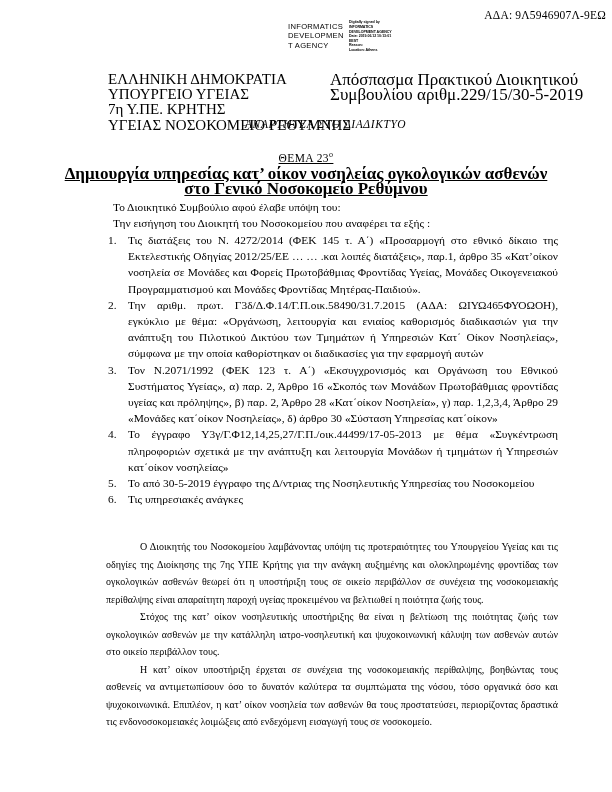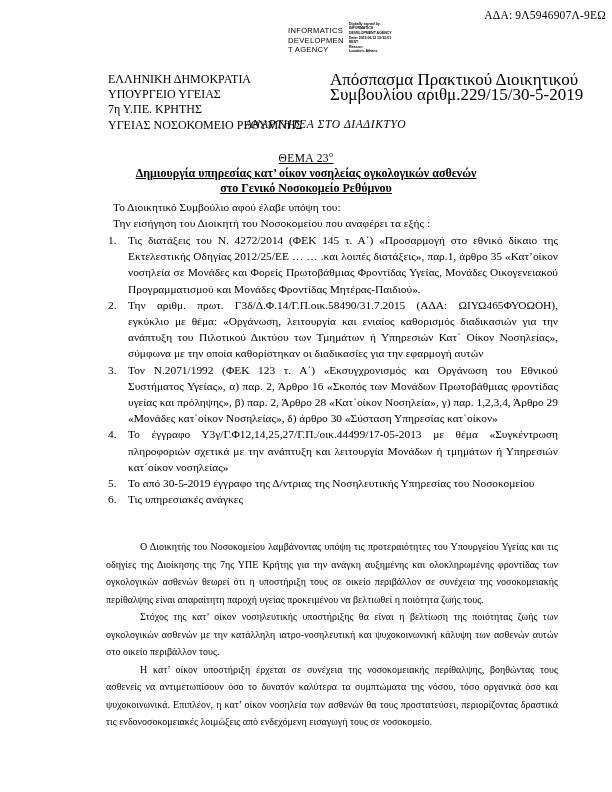--- a/index.html
+++ b/index.html
@@ -39,21 +39,21 @@
     padding-left: 26px;
   }
 
   .sig-stamp {
     position: absolute;
     left: 288px;
     top: 18px;
     width: 118px;
     height: 36px;
     display: flex;
-    align-items: flex-end;
+    align-items: center;
     gap: 3px;
   }
   .sig-left {
     font-family: "Liberation Sans", sans-serif;
     font-size: 7.6px;
     line-height: 9.2px;
     letter-spacing: 0.3px;
     width: 58px;
     font-weight: 400;
   }
@@ -75,21 +75,21 @@
     left: 108px;
     top: 72px;
     width: 480px;
   }
   .lh-row {
     display: flex;
     align-items: flex-start;
   }
   .lh-left {
     width: 222px;
-    font-size: 12px;
+    font-size: 15px;
     line-height: 15.2px;
     white-space: nowrap;
   }
   .lh-right {
     flex: 1;
     font-size: 17px;
     line-height: 15.2px;
     white-space: nowrap;
   }
   .lh-left div, .lh-right div { min-height: 15.2px; }
@@ -116,21 +116,21 @@
     font-weight: normal;
     text-decoration: underline;
     letter-spacing: 0.4px;
   }
   .subject-num .sup {
     font-size: 8px;
     vertical-align: super;
     line-height: 0;
   }
   .subject-title {
-    font-size: 12px;
+    font-size: 17px;
     font-weight: bold;
     text-decoration: underline;
     line-height: 15.4px;
     margin-top: 2px;
   }
   .subject-title span { display: block; }
 
   
   .intro {
     position: absolute;

